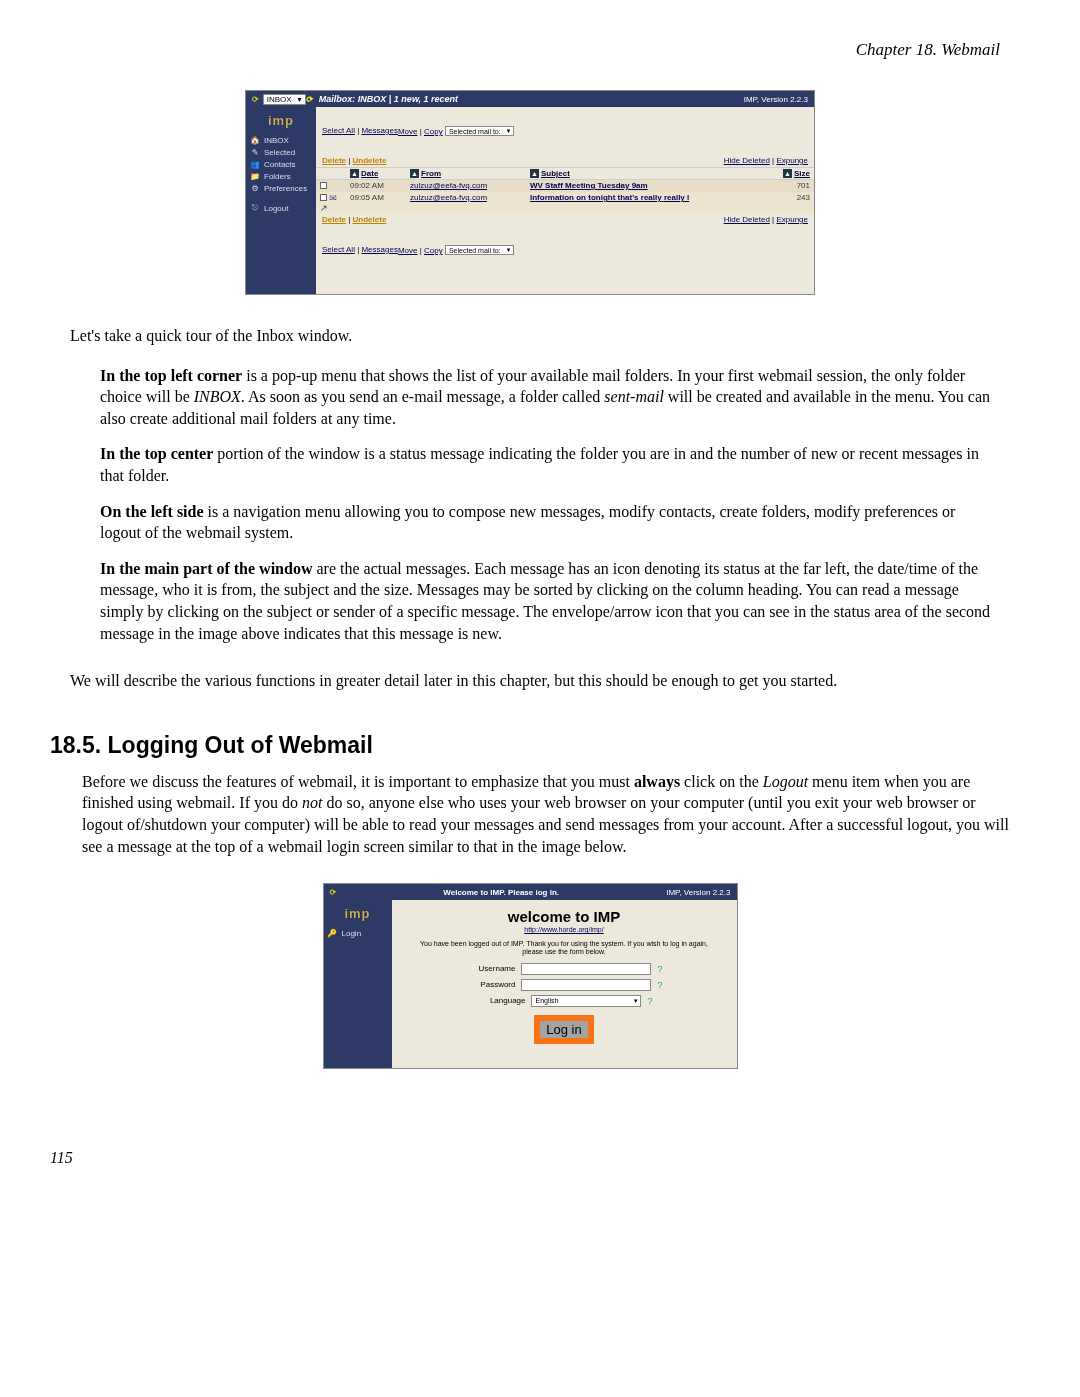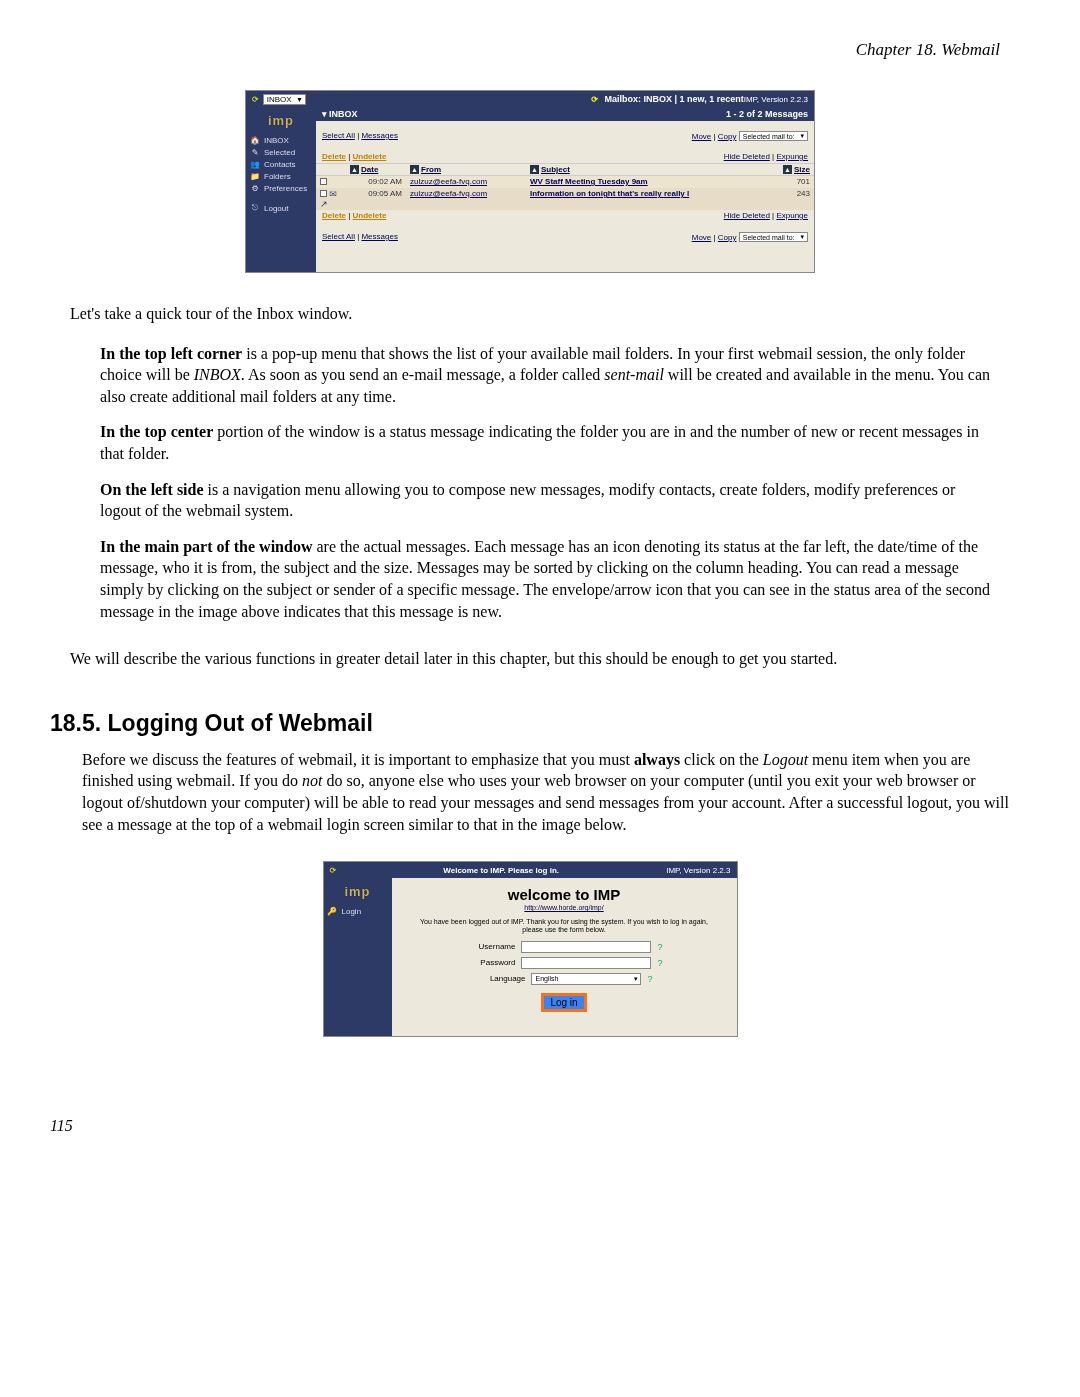--- a/index.html
+++ b/index.html
@@ -50,23 +50,24 @@
     color: #000;
     border: 1px solid #888;
     padding: 0 3px;
     font-size: 8px;
     display: inline-flex;
     align-items: center;
     gap: 6px;
   }
   .imp-topbar .center-status {
     flex: 1;
-    text-align: right;
+    text-align: left;
     font-weight: bold;
     font-size: 9px;
+    font-style: italic;
   }
   .imp-topbar .version {
     font-size: 8px;
   }
   .imp-topbar .refresh-icon {
     color: #ff0;
     font-size: 8px;
     margin-right: 4px;
   }
   .imp-body {
@@ -108,24 +109,23 @@
     background: #2d3a66;
     color: #fff;
     display: flex;
     justify-content: space-between;
     padding: 2px 6px;
     font-weight: bold;
     font-size: 9px;
   }
   .imp-actions-row {
     display: flex;
-    justify-content: space-between;
-    padding: 10px 6px;
-    font-size: 8px;
-    gap: 48px;
+    justify-content: flex-start;
+    padding: 19px 6px;
+    font-size: 8px;
   }
   .imp-actions-row .left a,
   .imp-actions-row .right a,
   .imp-actions-row2 a {
     color: #005;
     text-decoration: underline;
     cursor: pointer;
   }
   .imp-actions-row .right .sel {
     background: #fff;
@@ -171,21 +171,21 @@
     font-size: 7px;
     text-align: center;
     line-height: 9px;
     margin-right: 2px;
   }
   .imp-row {
     display: flex;
     background: #ede4d0;
   }
   .imp-row:nth-child(even) { background: #e6dcc8; }
-  .imp-row .col-date { color: #333; text-align: right; }
+  .imp-row .col-date { color: #333; }
   .imp-row .col-from a,
   .imp-row .col-subj a { color: #005; text-decoration: underline; }
   .imp-row .col-size { color: #333; }
   .chk { display:inline-block; width:7px; height:7px; border:1px solid #666; background:#fff; }
   .env-new { color: #2d3a66; font-size: 9px; }
   .imp-bottom-spacer { height: 20px; background: #ece8dc; }
   
   .login-window {
     width: 415px;
     border: 1px solid #888;
@@ -255,24 +255,24 @@
     display: inline-flex;
     align-items: center;
     justify-content: space-between;
     padding: 0 3px;
     font-size: 7px;
     text-align: left;
   }
   .login-form-row .help { color: #2a5; font-size: 9px; }
   .login-btn {
     display: inline-block;
-    background: #3b82f6;
-    border: 3px solid #f97316;
+    background: #a3a3a3;
+    border: 6px solid #f97316;
     padding: 1px 6px;
-    font-size: 10px;
+    font-size: 13px;
     margin-top: 4px;
     cursor: pointer;
   }
   
   .body-text { margin: 18px 0 18px 20px; line-height: 1.35; }
   .indent-block { margin: 0 12px 14px 50px; line-height: 1.35; }
   .indent-block.first { margin-top: 4px; }
   .section-heading {
     font-family: Arial, Helvetica, sans-serif;
     font-weight: bold;
@@ -332,24 +332,20 @@
         <div class="sidebar-item">
             <span class="icon">⚙</span>
             <span>Preferences</span>
           </div>
         <div class="sidebar-item sidebar-logout">
             <span class="icon">⎋</span>
             <span>Logout</span>
           </div>
       </div>
       <div class="imp-main">
-        <div class="imp-inbox-header">
-          <span><span>▾</span> <span>INBOX</span></span>
-          <span>1 - 2 of 2 Messages</span>
-        </div>
         <div class="imp-actions-row">
           <span class="left"><a>Select All</a><span> | </span><a>Messages</a></span>
           <span class="right"><a>Move</a><span> | </span><a>Copy</a> <span class="sel">
                 <span>Selected mail to:</span>
                 <span>▾</span>
               </span></span>
         </div>
         <div class="imp-actions-row2">
           <span class="yellow"><a>Delete</a><span> | </span><a>Undelete</a></span>
           <span><a>Hide Deleted</a><span> | </span><a>Expunge</a></span>

